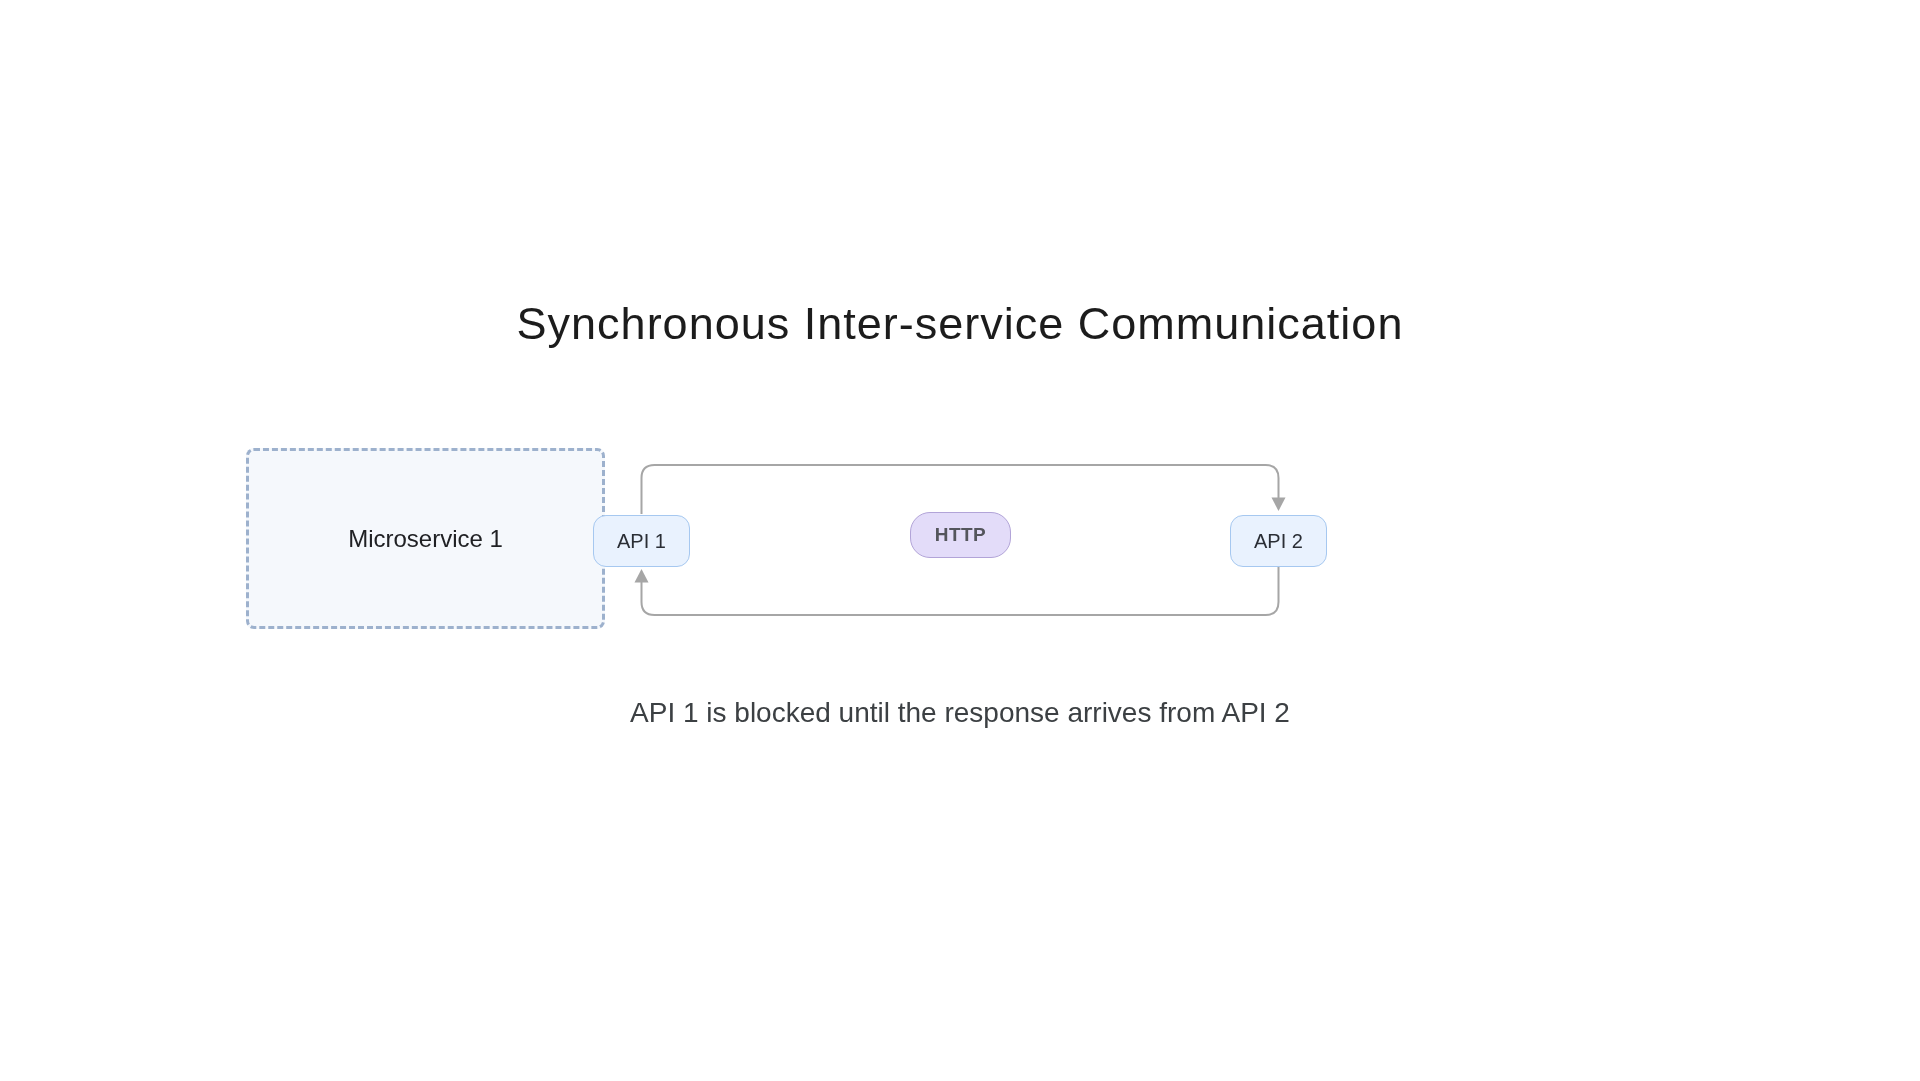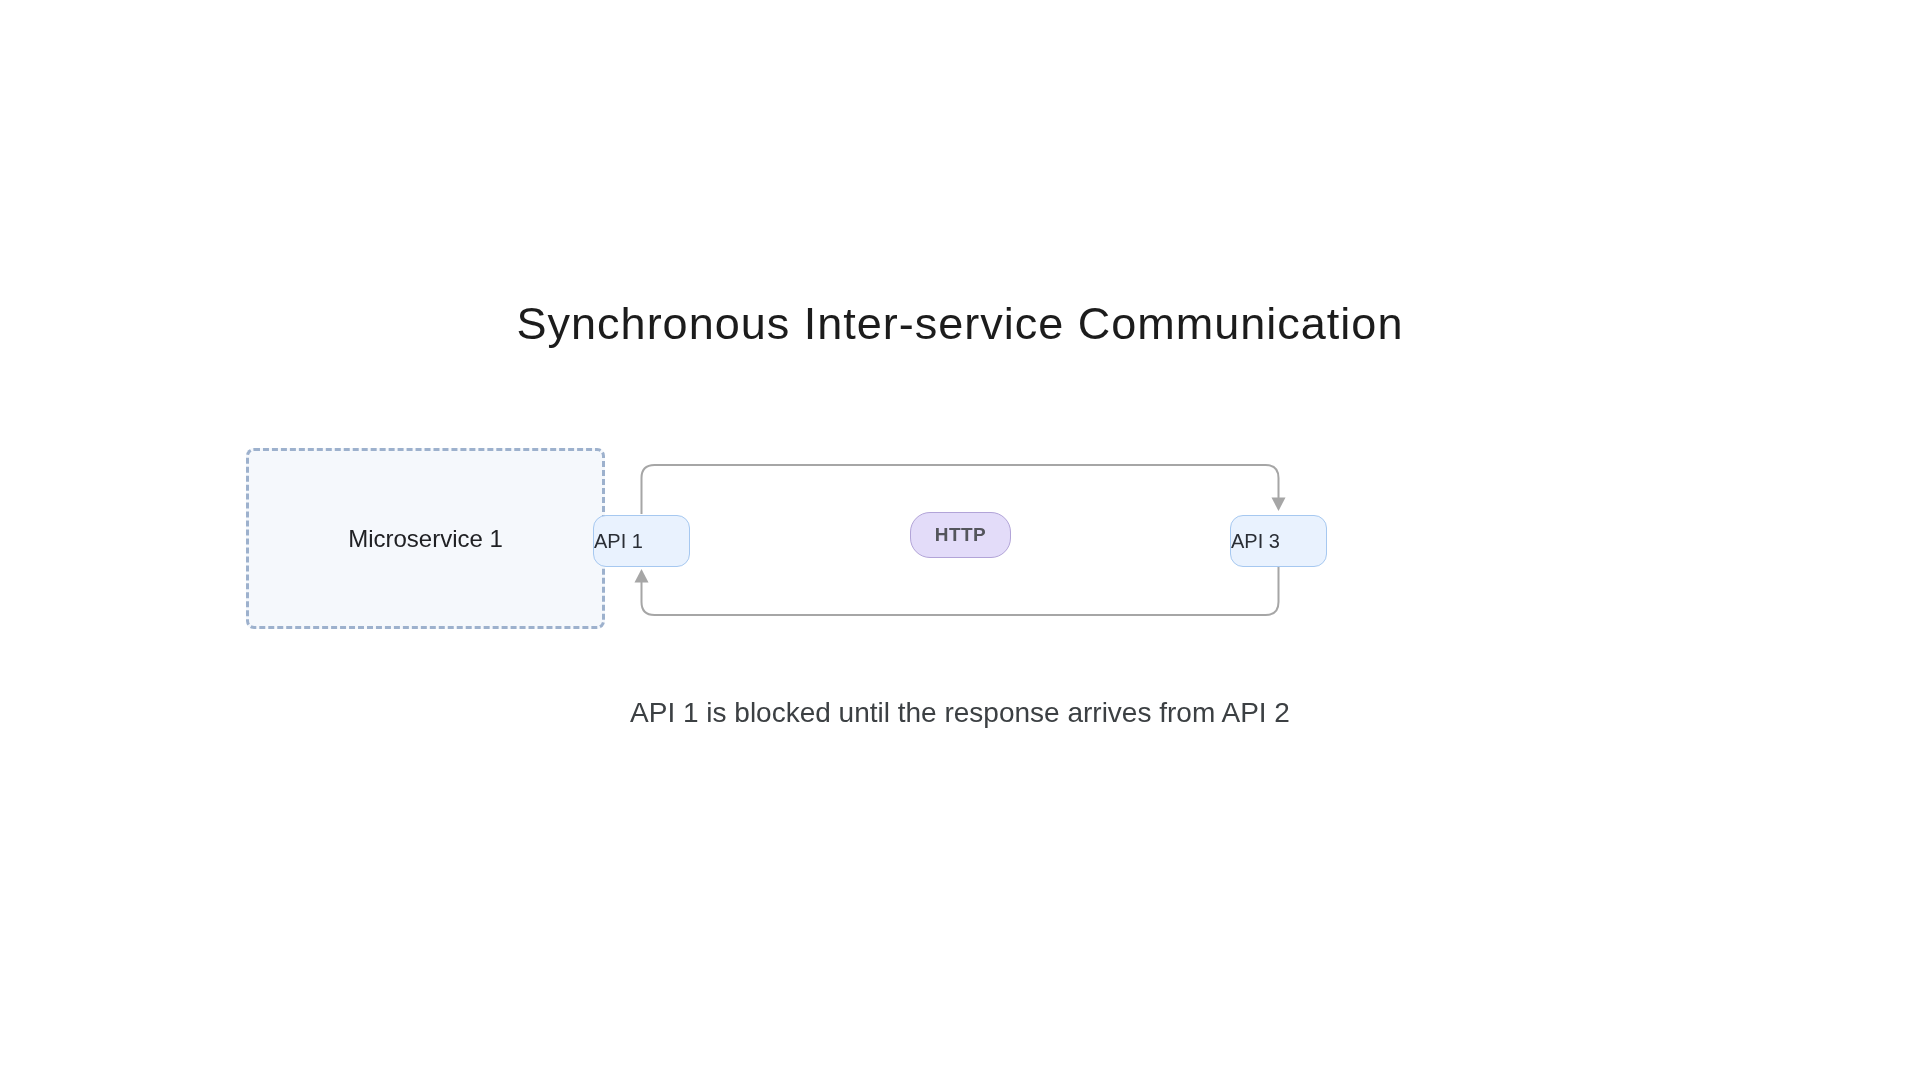--- a/index.html
+++ b/index.html
@@ -76,20 +76,21 @@
   .api-box {
     position: absolute;
     width: 97px;
     height: 52px;
     box-sizing: border-box;
     background: var(--api-fill, #e9f2fe);
     border: 1.5px solid var(--api-border, #a6c8f0);
     border-radius: 13px;
     display: flex;
     align-items: center;
+    justify-content: center;
     z-index: 2;
   }
   .api-box .api-label {
     font-size: 20px;
     font-weight: 500;
     color: var(--api-text, #2a2e35);
   }
   .api1 { left: 593px; top: 515px; }
   .api2 { left: 1230px; top: 515px; }
   .http-box {
@@ -137,21 +138,21 @@
   <div class="ms-box ms1">
     <span class="ms-label">Microservice 1</span>
   </div>
 
 
   <div class="api-box api1">
     <span class="api-label">API 1</span>
   </div>
 
   <div class="api-box api2">
-    <span class="api-label">API 3</span>
+    <span class="api-label">API 2</span>
   </div>
 
   <div class="http-box">
     <span class="http-label">HTTP</span>
   </div>
 
   <p class="caption">API 1 is blocked until the response arrives from API 2</p>
 
 </div>
 

